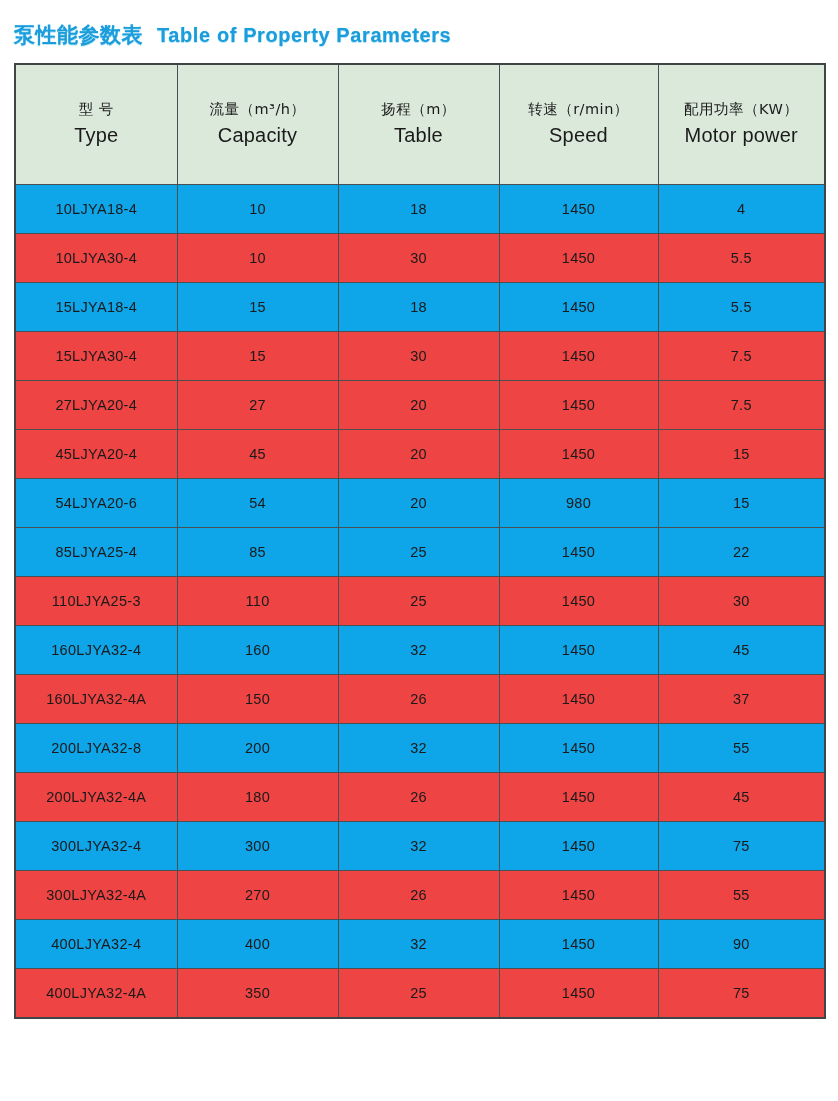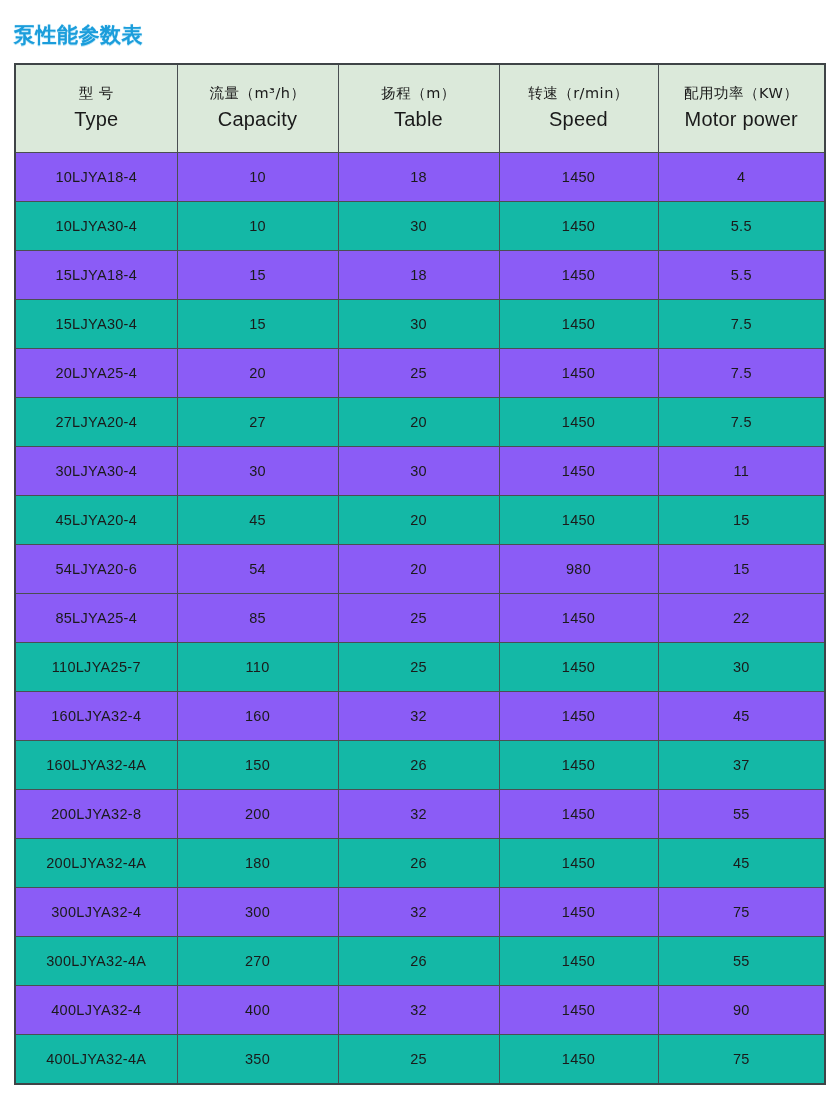--- a/index.html
+++ b/index.html
@@ -77,49 +77,50 @@
     text-align: center;
     vertical-align: middle;
     color: #1a1a1a;
     font-weight: 400;
   }
   table.params thead th {
     height: 87px;
     background: #dbe9da;
     font-size: 14px;
     line-height: 1.55;
-    padding: 0 4px;
+    padding: 16px 4px;
   }
   .hdr-cn {
     display: block;
     font-size: 14.5px;
     letter-spacing: 0.5px;
     font-family: "DejaVu Sans", "Liberation Sans", sans-serif;
   }
   .hdr-en {
     display: block;
     font-size: 20px;
     letter-spacing: 0.2px;
   }
 
   table.params tbody td {
     height: 46px;
     font-size: 14.5px;
     letter-spacing: 0.3px;
   }
-  table.params tbody tr.row-white td { background: #8b5cf6; }
-  table.params tbody tr.row-green td { background: #14b8a6; }
+  table.params tbody tr.row-white td { background: #0ea5e9; }
+  table.params tbody tr.row-green td { background: #ef4444; }
 </style>
 </head>
 <body>
 
 <div class="page">
 
   <div class="title-bar">
     <span class="title-cn">泵性能参数表</span>
+    <span class="title-en">Table of Property Parameters</span>
   </div>
 
   <div class="table-wrap">
     <table class="params">
       <colgroup>
         <col class="c-type">
           <col class="c-cap">
           <col class="c-head">
           <col class="c-speed">
           <col class="c-power">
@@ -170,40 +171,26 @@
             <td>1450</td>
             <td>5.5</td>
           </tr>
           <tr class="row-green">
             <td>15LJYA30-4</td>
             <td>15</td>
             <td>30</td>
             <td>1450</td>
             <td>7.5</td>
           </tr>
-          <tr class="row-white">
-            <td>20LJYA25-4</td>
-            <td>20</td>
-            <td>25</td>
-            <td>1450</td>
-            <td>7.5</td>
-          </tr>
           <tr class="row-green">
             <td>27LJYA20-4</td>
             <td>27</td>
             <td>20</td>
             <td>1450</td>
             <td>7.5</td>
-          </tr>
-          <tr class="row-white">
-            <td>30LJYA30-4</td>
-            <td>30</td>
-            <td>30</td>
-            <td>1450</td>
-            <td>11</td>
           </tr>
           <tr class="row-green">
             <td>45LJYA20-4</td>
             <td>45</td>
             <td>20</td>
             <td>1450</td>
             <td>15</td>
           </tr>
           <tr class="row-white">
             <td>54LJYA20-6</td>
@@ -213,21 +200,21 @@
             <td>15</td>
           </tr>
           <tr class="row-white">
             <td>85LJYA25-4</td>
             <td>85</td>
             <td>25</td>
             <td>1450</td>
             <td>22</td>
           </tr>
           <tr class="row-green">
-            <td>110LJYA25-7</td>
+            <td>110LJYA25-3</td>
             <td>110</td>
             <td>25</td>
             <td>1450</td>
             <td>30</td>
           </tr>
           <tr class="row-white">
             <td>160LJYA32-4</td>
             <td>160</td>
             <td>32</td>
             <td>1450</td>

